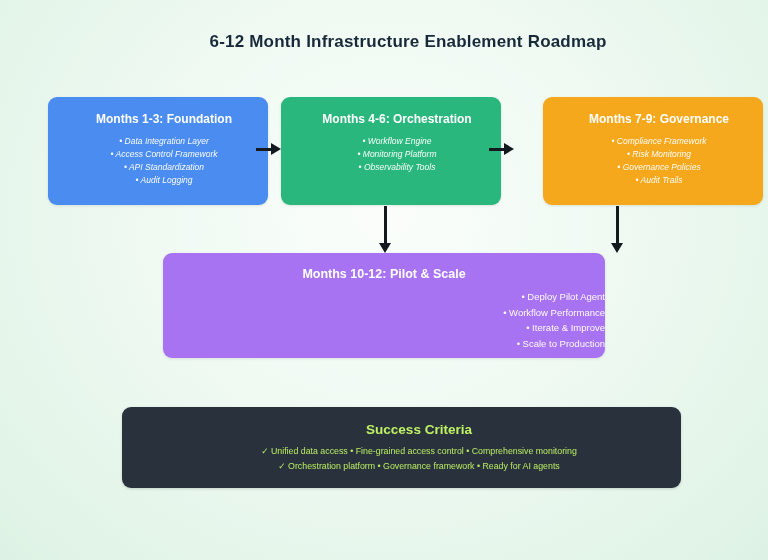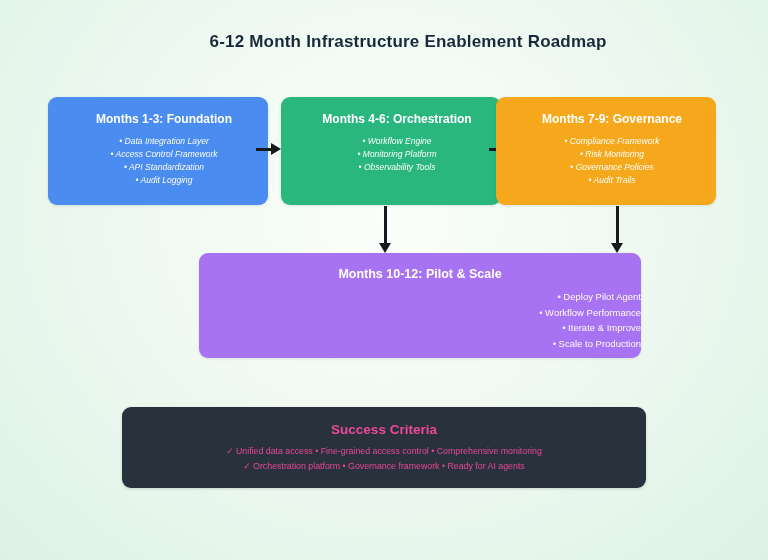--- a/index.html
+++ b/index.html
@@ -32,21 +32,21 @@
     top: 97px;
     width: 208px;
     height: 108px;
     border-radius: 9px;
     color: #ffffff;
     box-shadow: 0 1px 3px rgba(0,0,0,0.10);
     padding-left: 12px;
   }
   .phase-foundation   { left: 48px;  background: #4a8cf0; }
   .phase-orchestration{ left: 281px; background: #2ab77d; }
-  .phase-governance   { left: 496px; background: #f5a81c; }
+  .phase-governance   { left: 543px; background: #f5a81c; }
   .phase-title {
     margin-top: 15px;
     text-align: center;
     font-size: 12px;
     font-weight: bold;
   }
   .phase-items { margin-top: 9px; }
   .phase-item {
     text-align: center;
     font-size: 8.5px;
@@ -87,21 +87,20 @@
   .pilot {
     position: absolute;
     left: 163px;
     top: 253px;
     width: 442px;
     height: 105px;
     border-radius: 9px;
     background: #a873f2;
     color: #ffffff;
     box-shadow: 0 1px 3px rgba(0,0,0,0.10);
-    margin-left: 36px;
   }
   .pilot-title {
     margin-top: 14px;
     text-align: center;
     font-size: 12.5px;
     font-weight: bold;
   }
   .pilot-items { margin-top: 8px; }
   .pilot-item {
     text-align: right;
@@ -111,22 +110,23 @@
   }
   
   .success {
     position: absolute;
     left: 122px;
     top: 407px;
     width: 524px;
     height: 81px;
     border-radius: 9px;
     background: #29323c;
-    color: #ec4899;
+    color: #bef264;
     box-shadow: 0 1px 3px rgba(0,0,0,0.15);
+    padding-left: 35px;
   }
   .success-title {
     margin-top: 15px;
     text-align: center;
     font-size: 13.5px;
     font-weight: bold;
   }
   .success-lines { margin-top: 7px; }
   .success-line {
     text-align: center;

